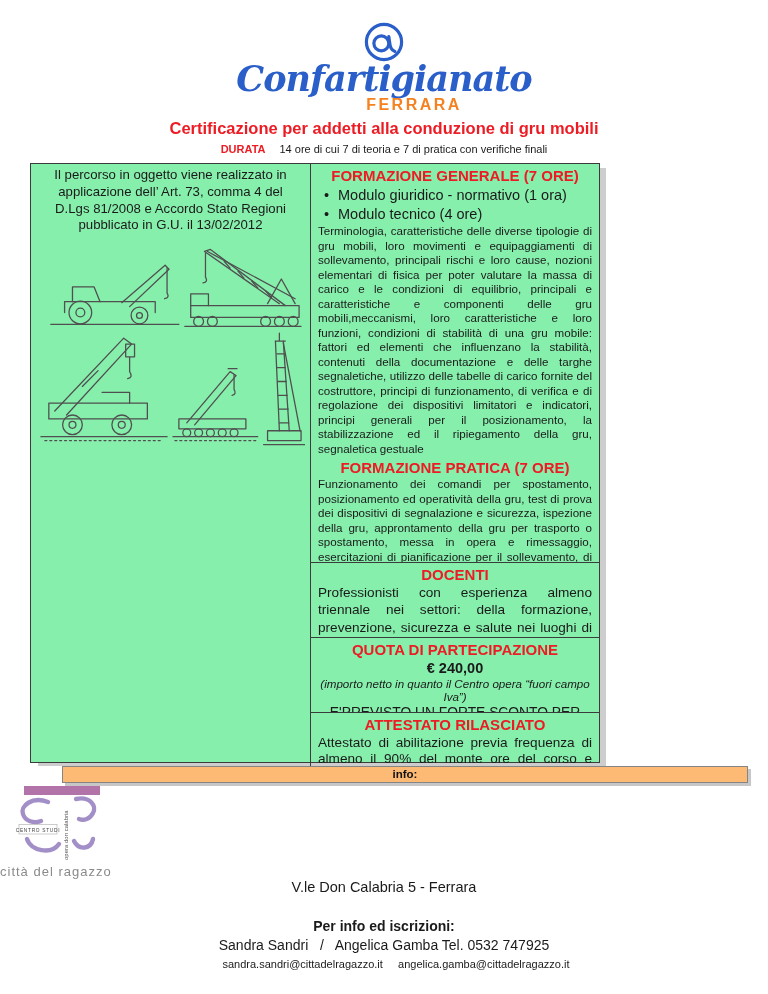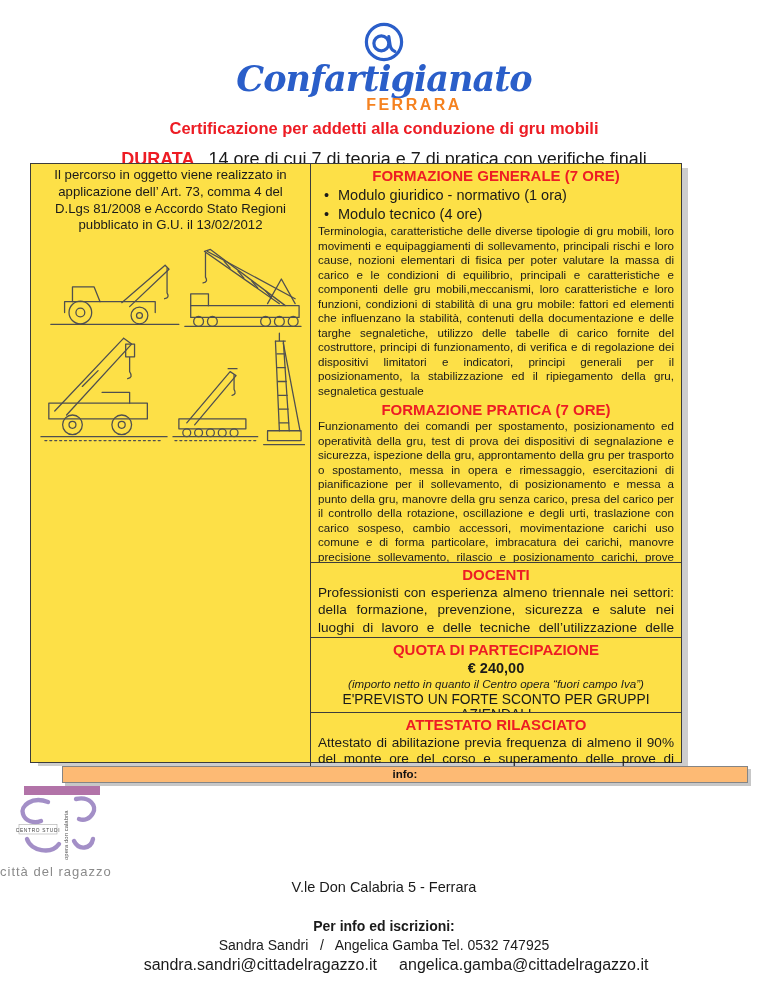--- a/index.html
+++ b/index.html
@@ -16,28 +16,28 @@
   }
   .brand-city{
     font-weight:bold;font-size:16px;letter-spacing:2.5px;color:#f58220;
     margin-top:-1px;transform:translateX(30px);
   }
   
   .doc-title{
     position:absolute;top:119px;left:0;right:0;text-align:center;
     font-size:16.5px;font-weight:bold;color:#ed1c24;
   }
-  .doc-duration{position:absolute;top:149px;left:0;right:0;text-align:center;font-size:18px;}
+  .doc-duration{position:absolute;top:143px;left:0;right:0;text-align:center;font-size:11px;}
   .doc-duration .dur-label{color:#ed1c24;font-weight:600;margin-right:14px;}
   
   .course-table{
-    position:absolute;top:163px;left:30px;width:652px;height:600px;
+    position:absolute;top:163px;left:30px;width:570px;height:600px;
     border:1.5px solid #3c3c3c;box-sizing:border-box;
     display:grid;grid-template-columns:280px 1fr;
-    box-shadow:7px 4px 0 -1px #cdcdcd;background:#fde047;
+    box-shadow:7px 4px 0 -1px #cdcdcd;background:#86efac;
   }
   .left-cell{border-right:1.5px solid #3c3c3c;box-sizing:border-box;overflow:hidden;}
   .left-intro{
     font-size:13.2px;line-height:16.8px;text-align:center;padding:3px 10px 0 10px;
   }
   .cranes{display:block;margin:10px auto 0 auto;}
   .right-cell{display:flex;flex-direction:column;box-sizing:border-box;}
   .sec{overflow:hidden;box-sizing:border-box;padding:0 7px;}
   .sec-r1{height:398px;}
   .sec-r2{height:75px;border-top:1.5px solid #3c3c3c;}
@@ -64,21 +64,21 @@
   }
   
   .cs-block{position:absolute;top:786px;left:0;right:0;display:flex;flex-direction:column;align-items:flex-start;}
   .cs-svg text{font-family:"Liberation Sans",sans-serif;}
   .cs-tagline{font-size:13px;color:#8a8a8a;letter-spacing:1px;margin-top:-4px;}
   .address{position:absolute;top:879px;left:0;right:0;text-align:center;font-size:14.5px;}
   
   .contacts{position:absolute;top:917px;left:0;right:0;text-align:center;}
   .contacts-heading{font-weight:bold;font-size:14px;line-height:19px;}
   .contacts-names{font-size:14px;line-height:19px;white-space:pre;}
-  .contacts-emails{font-size:16px;line-height:19px;white-space:pre;padding-left:24px;}
+  .contacts-emails{font-size:11px;line-height:19px;white-space:pre;padding-left:24px;}
 </style>
 </head>
 <body>
 
 <div class="page">
 
   <div class="brand-block">
     <svg class="brand-mark" width="46" height="44" viewBox="0 0 34 33">
       <g fill="none" stroke="#2a5ec9" stroke-width="2.4" stroke-linecap="round">
         <circle cx="17" cy="16.5" r="13.2"></circle>

